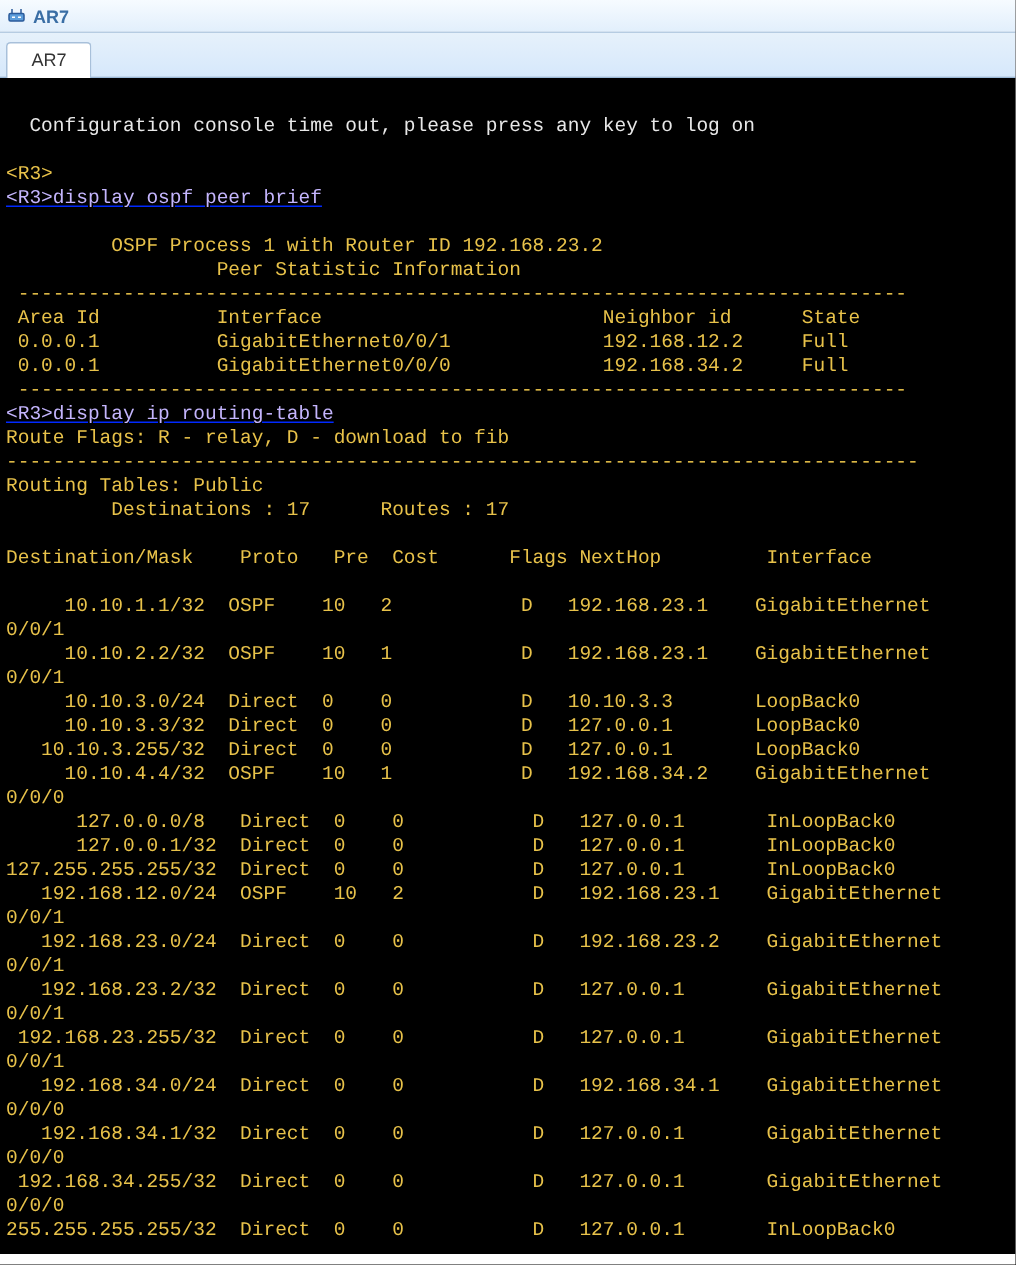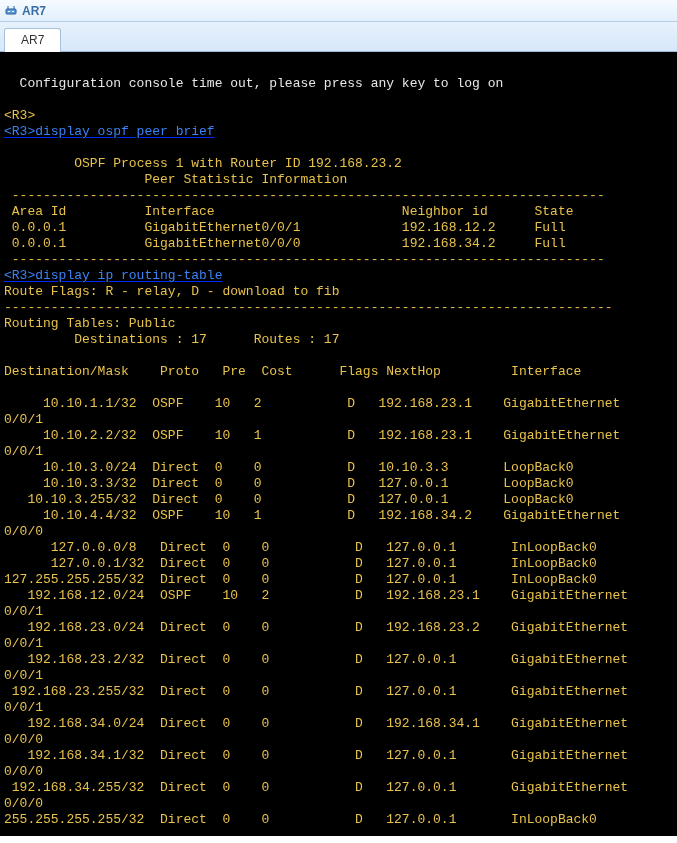--- a/index.html
+++ b/index.html
@@ -47,21 +47,21 @@
     font-family: "Courier New", monospace;
     font-size: 13px;
     line-height: 16px;
     padding: 8px 0px 8px 4px;
     white-space: pre;
     color: #e8c24a;
     overflow: hidden;
     width: 100%;
   }
   .tline { white-space: pre; }
-  .cmdline { text-decoration: underline; text-decoration-color: #0029ff; text-underline-offset: 2px; color:#3b82f6; }
+  .cmdline { text-decoration: underline; text-decoration-color: #0029ff; text-underline-offset: 2px; color:#c4b5fd; }
   .white { color: #e8e8e8; }
 </style>
 </head>
 <body>
 
 <div class="titlebar">
   <span class="icon">
     <svg width="14" height="14" viewBox="0 0 14 14">
       <rect x="2" y="5" width="10" height="5" rx="1" fill="#5d9edb" stroke="#2a5a9a"></rect>
       <rect x="4" y="7" width="2" height="1" fill="#fff"></rect>

